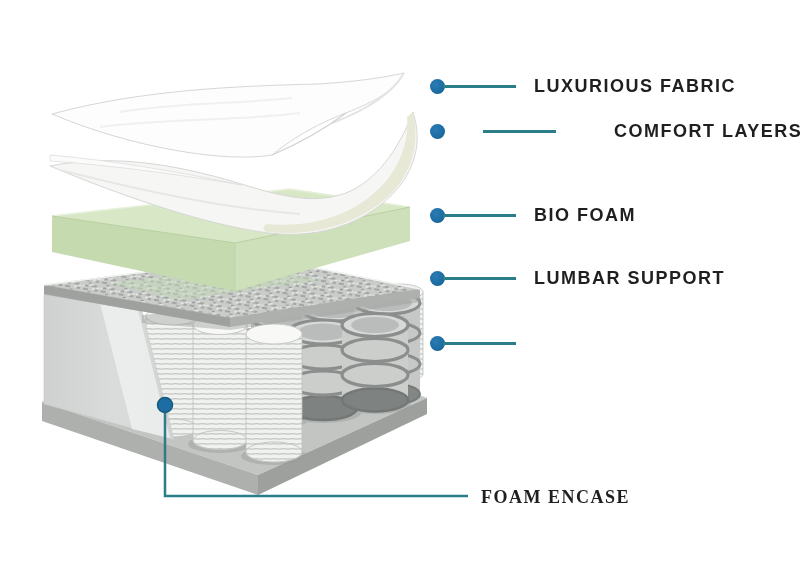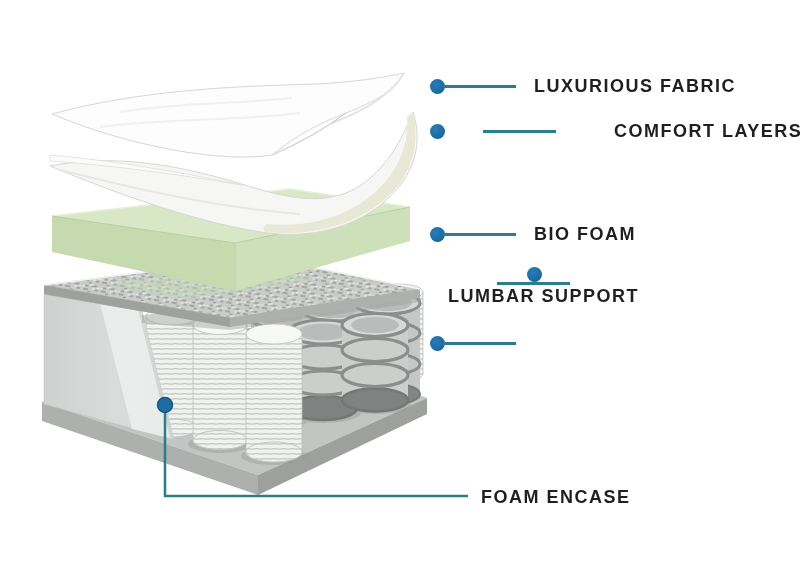--- a/index.html
+++ b/index.html
@@ -13,21 +13,21 @@
     width:15px;height:15px;border-radius:50%;
     background:radial-gradient(circle at 38% 35%, #2a7cb4, #1d6da4 55%, #14597e 100%);
     flex:0 0 auto;
   }
   .leader{width:73px;height:3px;background:#2b7d8a;margin-left:-2px;flex:0 0 auto;}
   .label-text{
     margin-left:18px;font-weight:bold;font-size:18px;letter-spacing:1.5px;
     color:#1f1f1f;white-space:nowrap;line-height:22px;
   }
   .label-text.free{margin-left:0;}
-  .free-label{position:absolute;display:flex;align-items:flex-end;height:22px;}
+  .free-label{position:absolute;display:flex;align-items:flex-end;height:22px;font-family:Liberation Serif, serif;}
 </style>
 </head>
 <body>
 
 <div class="stage">
 
   <svg class="illustration" width="800" height="579" viewBox="0 0 800 579">
     <defs>
       <pattern id="speckle" width="18" height="9" patternUnits="userSpaceOnUse" patternTransform="rotate(9)">
         <rect width="18" height="9" fill="#c9ccc9"></rect>
@@ -216,27 +216,27 @@
     <span class="leader"></span>
     <span class="label-text">LUXURIOUS FABRIC</span>
   </div>
 
   <div class="label-row" style="left:430px;top:120px;gap:40px;">
     <span class="dot"></span>
     <span class="leader"></span>
     <span class="label-text">COMFORT LAYERS</span>
   </div>
 
-  <div class="label-row" style="left:430px;top:223px;">
+  <div class="label-row" style="left:430px;top:204px;">
     <span class="dot"></span>
     <span class="leader"></span>
     <span class="label-text">BIO FOAM</span>
   </div>
 
-  <div class="label-row" style="left:430px;top:267px;flex-direction:column;">
+  <div class="label-row" style="left:430px;top:267px;">
     <span class="dot"></span>
     <span class="leader"></span>
     <span class="label-text">LUMBAR SUPPORT</span>
   </div>
 
   <div class="label-row" style="left:430px;top:332px;">
     <span class="dot"></span>
     <span class="leader"></span>
   </div>
 

